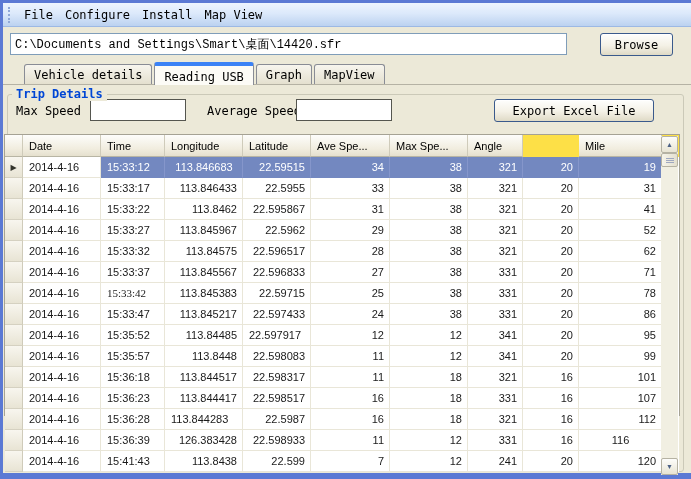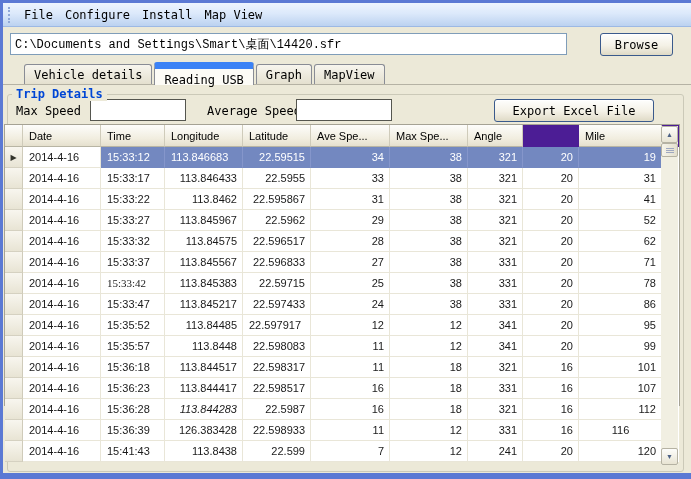--- a/index.html
+++ b/index.html
@@ -46,21 +46,21 @@
   .tabstrip { position:absolute; left:24px; top:62px; height:23px; display:flex; align-items:center; z-index:3; }
   .tab {
     height:20px; padding:3px 9px 0 9px; margin-right:2px;
     border:1px solid #898C95; border-bottom:none; border-radius:3px 3px 0 0;
     background:linear-gradient(#F7F5EE 0%, #E4E0CF 100%);
     cursor:pointer; white-space:nowrap;
   }
   .tab.active {
     height:23px; padding-top:4px;
     background:#FCFBF6;
-    border-top:7px solid #3b82f6;
+    border-top:4px solid #3b82f6;
   }
   .tab-baseline { position:absolute; left:3px; top:84px; width:688px; height:1px; background:#B5B2A4; }
 
   
   .groupbox {
     position:absolute; left:7px; top:94px; width:677px; height:378px;
     border:1px solid #CBC9B8; border-radius:3px;
   }
   .group-label {
     position:absolute; left:12px; top:87px; z-index:2;
@@ -74,22 +74,22 @@
   .speed-input {
     position:absolute; top:99px; width:96px; height:22px;
     border:1px solid #55564F; background:#fff;
     font-family:"DejaVu Sans Mono", monospace; font-size:12px; padding:0 4px;
   }
   .inp-max { left:90px; }
   .inp-avg { left:296px; }
 
   
   .grid {
-    position:absolute; left:4px; top:124px; width:676px; height:282px;
-    border:1px solid #A5A294; background:#4c1d95;
+    position:absolute; left:4px; top:134px; width:676px; height:282px;
+    border:1px solid #A5A294; background:#fde047;
     font-family:"Liberation Sans", sans-serif; font-size:11px;
   }
   .grid-header { display:flex; height:22px; }
   .hcell {
     border-right:1px solid #CFCBBA; border-bottom:1px solid #B8B5A4;
     background:linear-gradient(#FDFDFB 0%, #F1EDDF 65%, #E5E0CE 100%);
     padding:5px 0 0 6px; white-space:nowrap; overflow:hidden; cursor:pointer;
   }
   .hcell.hsel { width:18px; padding:0; cursor:default; }
   .grid-row { display:flex; height:21px; background:#fff; }
@@ -176,21 +176,21 @@
       <div class="hcell" style="width: 78px;">Max Spe...</div>
       <div class="hcell" style="width: 55px;">Angle</div>
       <div class="hcell" style="width: 56px; margin-top: 35px;">GPS</div>
       <div class="hcell" style="width: 83px;">Mile</div>
     </div>
   <div>
       <div class="grid-row">
         <div class="cell selector">▶</div>
         <div class="cell" style="width: 78px; text-align: left;">2014-4-16</div>
         <div class="cell sel" style="width: 64px; text-align: left;">15:33:12</div>
-        <div class="cell sel" style="width: 78px; text-align: left;">113.846683</div>
+        <div class="cell sel" style="width: 78px; text-align: center;">113.846683</div>
         <div class="cell sel" style="width: 68px; text-align: right;">22.59515</div>
         <div class="cell sel" style="width: 79px; text-align: right;">34</div>
         <div class="cell sel" style="width: 78px; text-align: right;">38</div>
         <div class="cell sel" style="width: 55px; text-align: right;">321</div>
         <div class="cell sel" style="width: 56px; text-align: right;">20</div>
         <div class="cell sel" style="width: 83px; text-align: right;">19</div>
       </div>
       <div class="grid-row">
         <div class="cell selector"></div>
         <div class="cell" style="width: 78px; text-align: left;">2014-4-16</div>
@@ -320,21 +320,21 @@
         <div class="cell" style="width: 79px; text-align: right;">16</div>
         <div class="cell" style="width: 78px; text-align: right;">18</div>
         <div class="cell" style="width: 55px; text-align: right;">331</div>
         <div class="cell" style="width: 56px; text-align: right;">16</div>
         <div class="cell" style="width: 83px; text-align: right;">107</div>
       </div>
       <div class="grid-row">
         <div class="cell selector"></div>
         <div class="cell" style="width: 78px; text-align: left;">2014-4-16</div>
         <div class="cell" style="width: 64px; text-align: left;">15:36:28</div>
-        <div class="cell" style="width: 78px; text-align: right; font-style: italic;">113.844283</div>
+        <div class="cell" style="width: 78px; ">113.844283</div>
         <div class="cell" style="width: 68px; text-align: right;">22.5987</div>
         <div class="cell" style="width: 79px; text-align: right;">16</div>
         <div class="cell" style="width: 78px; text-align: right;">18</div>
         <div class="cell" style="width: 55px; text-align: right;">321</div>
         <div class="cell" style="width: 56px; text-align: right;">16</div>
         <div class="cell" style="width: 83px; text-align: right;">112</div>
       </div>
       <div class="grid-row">
         <div class="cell selector"></div>
         <div class="cell" style="width: 78px; text-align: left;">2014-4-16</div>

